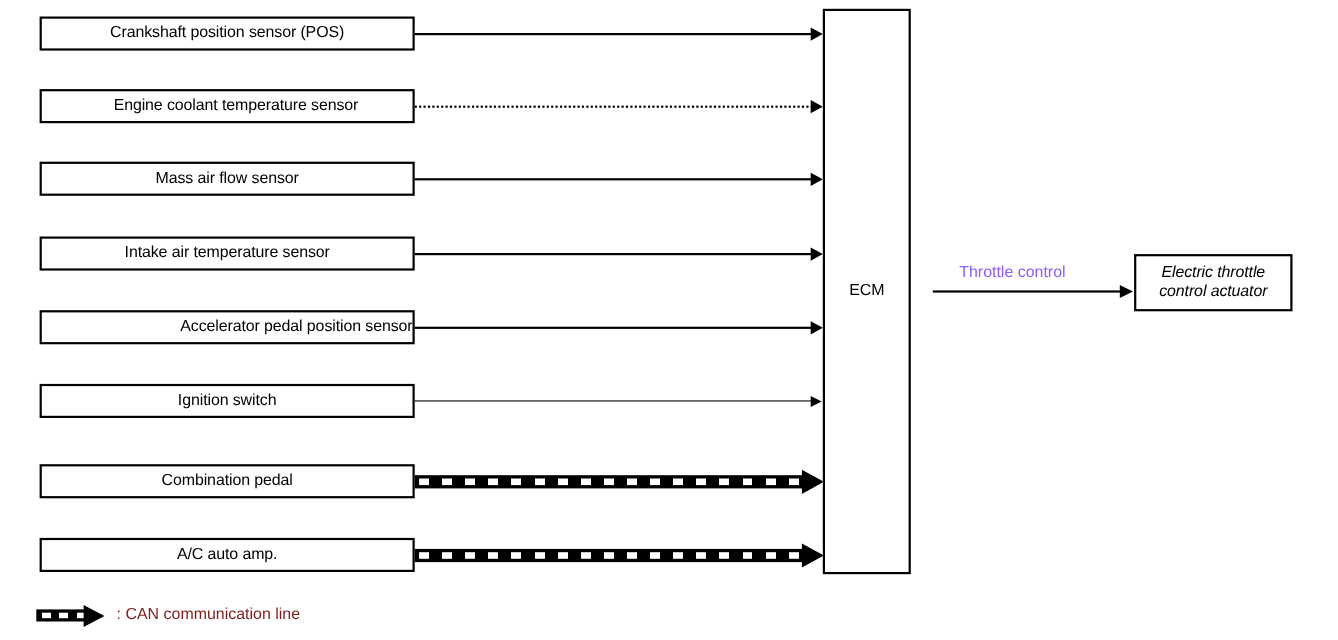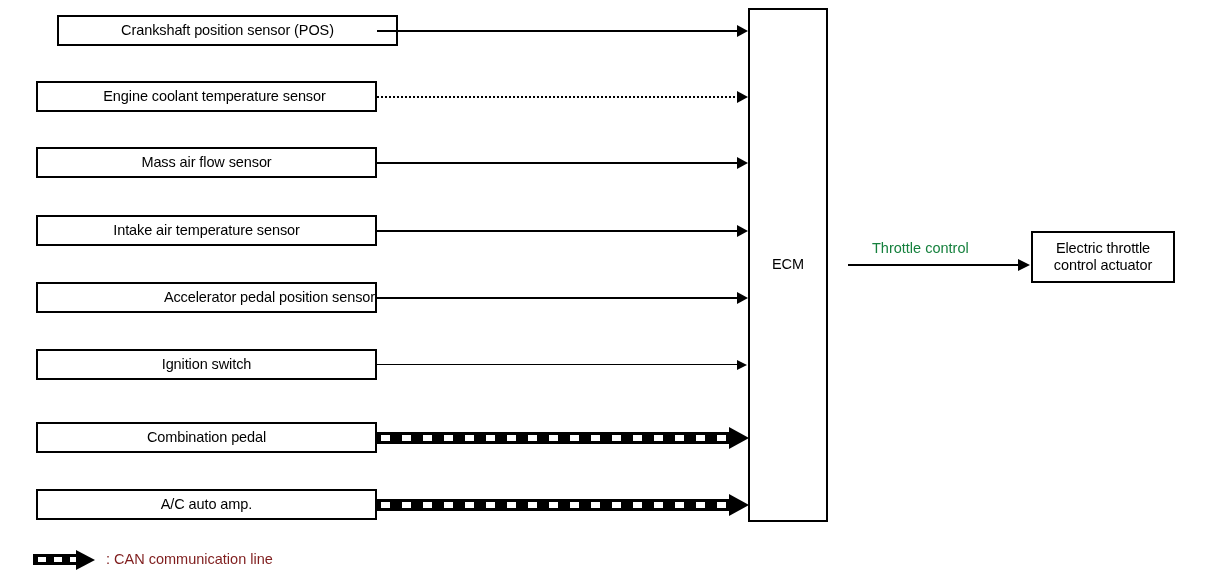--- a/index.html
+++ b/index.html
@@ -47,20 +47,21 @@
     height: 514px;
     font-size: 14.5px;
   }
   .actuator-box {
     left: 1031px;
     top: 231px;
     width: 144px;
     height: 52px;
     font-size: 14.5px;
     padding: 0 4px;
+    font-style: italic;
   }
   .actuator-box .multiline {
     display: block;
   }
 
   
   .conn {
     position: absolute;
     left: 377px;
     width: 371px;
@@ -166,21 +167,21 @@
     border-top: 6px solid transparent;
     border-bottom: 6px solid transparent;
     border-left: 12px solid #000000;
   }
   .throttle-label {
     position: absolute;
     left: 872px;
     top: 240px;
     font-size: 14.5px;
     white-space: nowrap;
-    color: #15803d;
+    color: #8b5cf6;
   }
 
   
   .legend {
     position: absolute;
     left: 33px;
     top: 548px;
     height: 22px;
     display: flex;
     align-items: center;
@@ -229,21 +230,21 @@
     white-space: nowrap;
     margin-left: 7px;
     color: #7f1d1d;
   }
 </style>
 </head>
 <body>
 
 <div id="diagram">
 
-  <div class="box input-box" style="top:15px;margin-left:21px;">
+  <div class="box input-box" style="top:15px;">
     <span>Crankshaft position sensor (POS)</span>
   </div>
   <div class="conn" style="top:31px;">
     <div class="shaft"></div>
     <div class="head"></div>
   </div>
 
   <div class="box input-box" style="top:81px;padding-left:16px;">
     <span>Engine coolant temperature sensor</span>
   </div>

